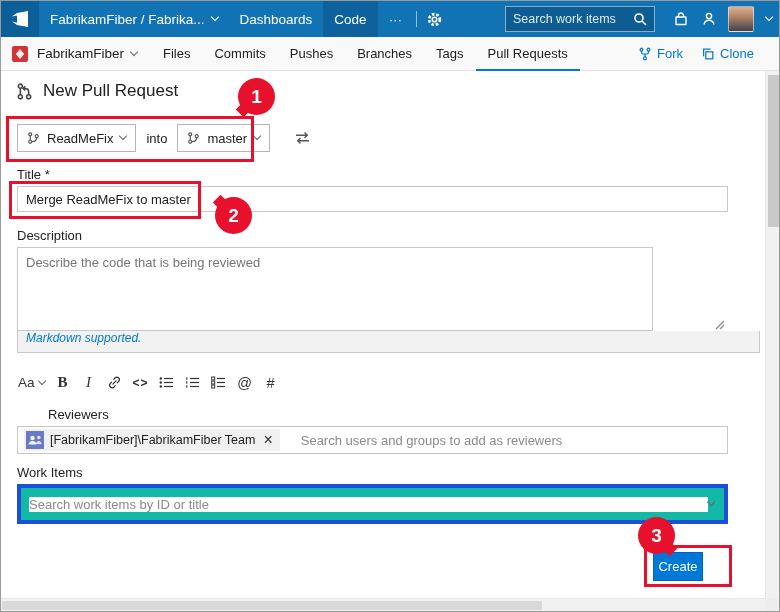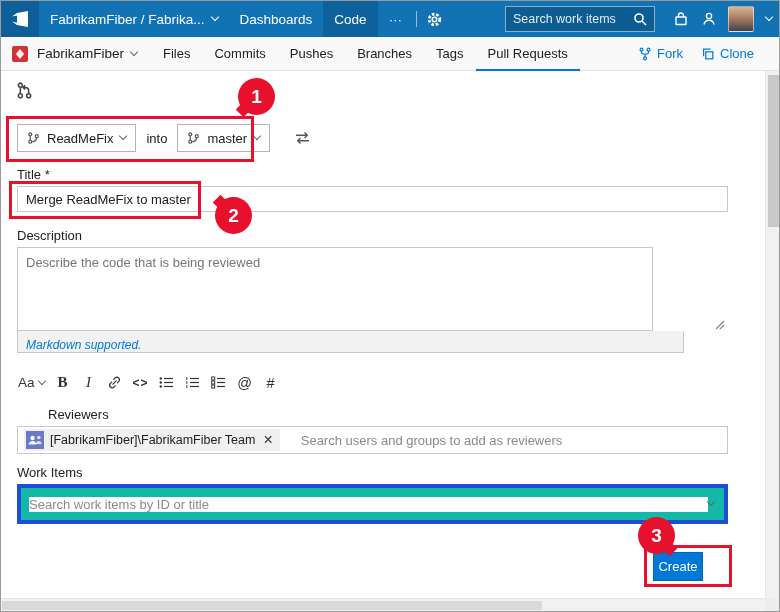--- a/index.html
+++ b/index.html
@@ -51,22 +51,22 @@
                 background:#fff; border:1px solid #b5b5b5; cursor:pointer; font-size:13px;
                 font-family:"Liberation Sans", sans-serif; color:#212121; }
   .swap-btn { margin-left:14px; cursor:pointer; display:flex; align-items:center; }
   .form-label { font-size:13px; color:#212121; }
   .text-input { border:1px solid #c8c8c8; height:26px; padding:0 8px; width:711px;
                 font:13px "Liberation Sans", sans-serif; color:#212121; outline:none; background:#fff; }
   .desc { border:1px solid #c8c8c8; width:636px; height:84px; padding:7px 8px; resize:none;
           font:13px "Liberation Sans", sans-serif; color:#3b82f6; outline:none; display:block; }
   .desc::placeholder { color:#767676; }
   .resize-corner { left:713px; top:317px; pointer-events:none; }
-  .md-bar { left:16px; top:330px; width:667px; height:22px; background:#f2f2f2;
-            border:1px solid #c8c8c8; border-top:0; display:flex; align-items:flex-end; padding:0 8px; }
+  .md-bar { left:16px; top:330px; width:743px; height:22px; background:#f2f2f2;
+            border:1px solid #c8c8c8; border-top:0; display:flex; align-items:flex-start; padding:0 8px; }
   .md-link { color:#0078d7; font-style:italic; font-size:12px; cursor:pointer; }
   .fmt-toolbar { left:12px; top:369px; display:flex; align-items:center; }
   .fmt-btn { min-width:26px; height:25px; padding:0 5px; display:flex; align-items:center;
              justify-content:center; gap:4px; color:#333; cursor:pointer; font-size:13.5px; }
   .fmt-btn.bold { font-weight:700; font-family:"Liberation Serif", serif; font-size:15px; }
   .fmt-btn.italic { font-style:italic; font-family:"Liberation Serif", serif; font-size:15px; }
   .fmt-btn.code-glyph { font-weight:700; font-size:12px; letter-spacing:1px; }
   .fmt-btn.sym { font-size:14.5px; }
   .rev-row { left:16px; top:425px; width:711px; height:28px; border:1px solid #c8c8c8;
              display:flex; align-items:center; padding:0 6px; gap:21px; background:#fff; }
@@ -199,20 +199,21 @@
 
   <div class="abs pr-heading">
     <svg width="19" height="19" viewBox="0 0 16 16" fill="none" stroke="#424242" stroke-width="1.3">
       <circle cx="4.5" cy="3.5" r="1.7"></circle>
         <circle cx="4.5" cy="12.5" r="1.7"></circle>
       <line x1="4.5" y1="5.2" x2="4.5" y2="10.8"></line>
       <circle cx="11.5" cy="12.5" r="1.7"></circle>
       <path d="M11.5 10.8 V8.2 a2.8 2.8 0 0 0 -2.8 -2.8 H6.8"></path>
       <path d="M8.6 3.6 6.8 5.4 8.6 7.2"></path>
     </svg>
+    <span>New Pull Request</span>
   </div>
 
   <div class="abs branch-row">
     <button class="branch-btn">
       <svg width="13" height="14" viewBox="0 0 14 14" fill="none" stroke="#555" stroke-width="1.3">
         <circle cx="3.5" cy="3" r="1.6"></circle>
           <circle cx="3.5" cy="11" r="1.6"></circle>
           <circle cx="10.5" cy="5" r="1.6"></circle>
         <path d="M3.5 4.6 v4.8 M10.5 6.6 a5 5 0 0 1 -5 4.4"></path>
       </svg>

